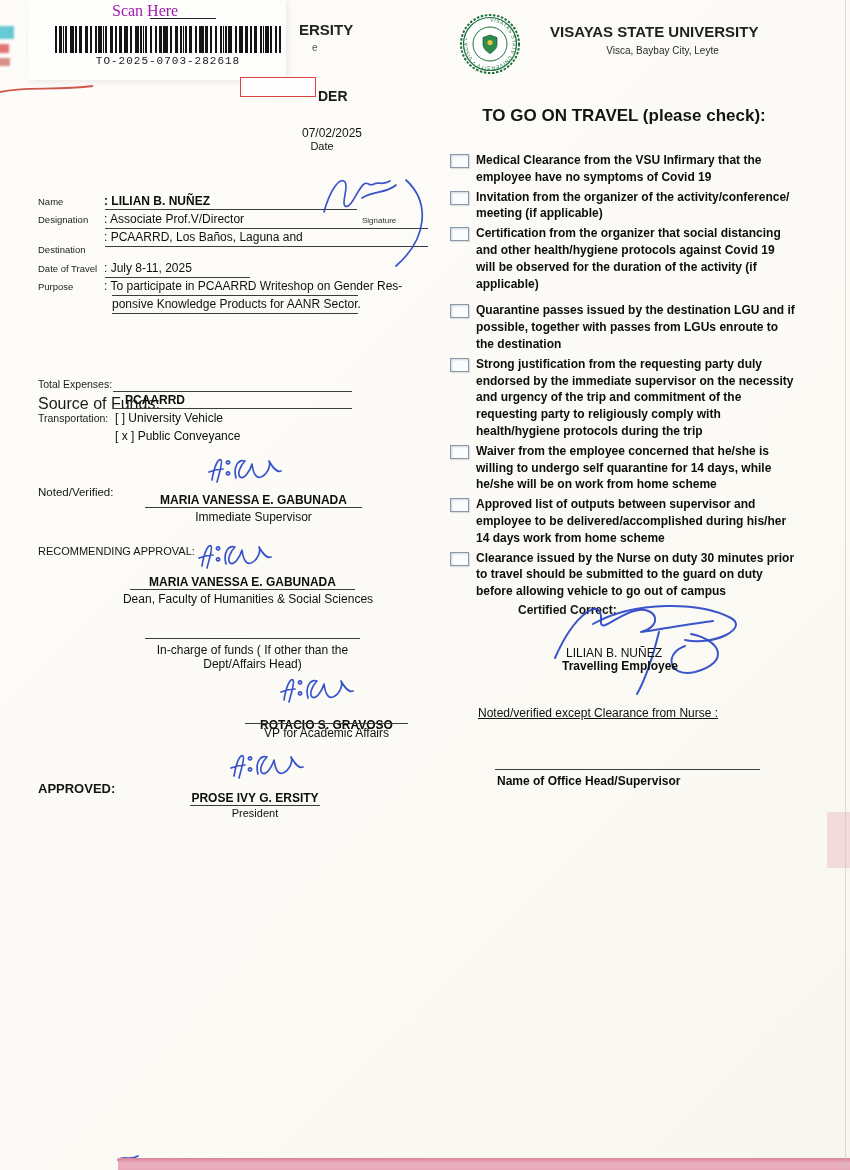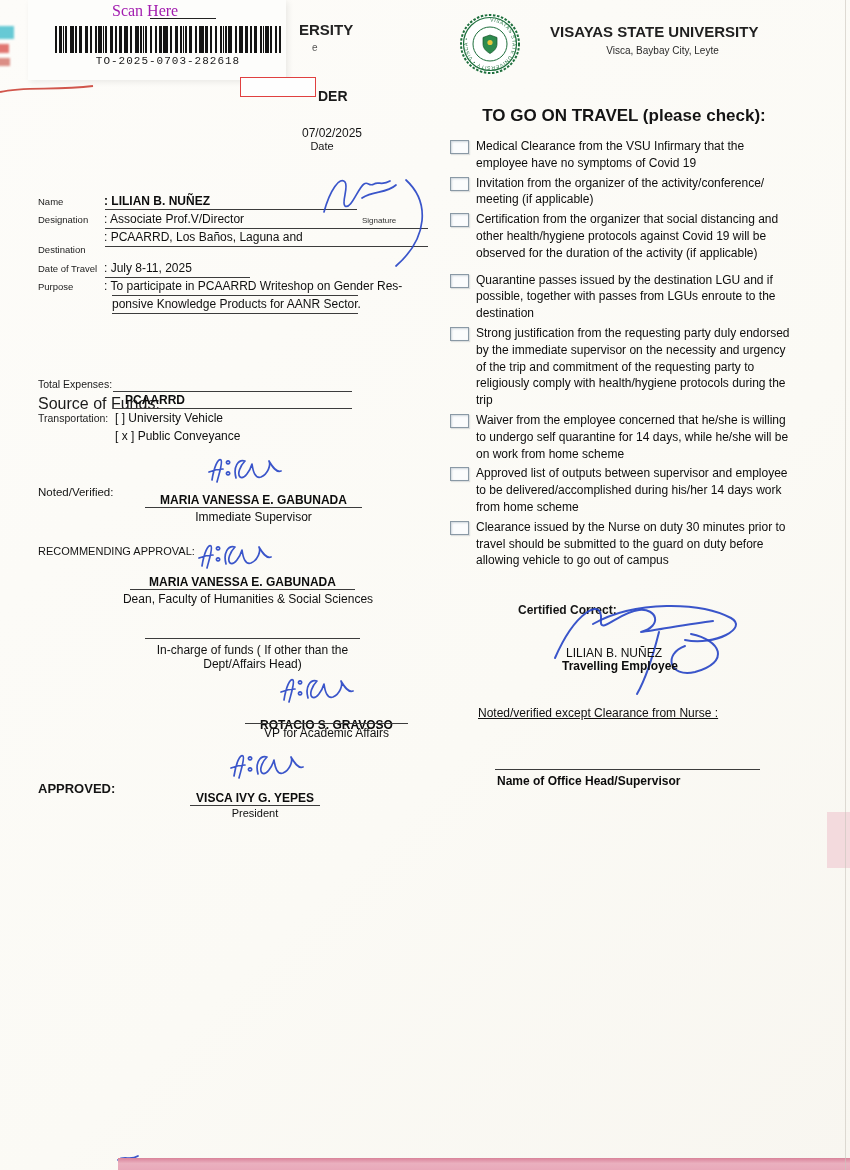--- a/index.html
+++ b/index.html
@@ -20,21 +20,21 @@
   
   .sticker{position:absolute;left:28px;top:0;width:258px;height:80px;background:#fdfdfb;box-shadow:2px 2px 6px rgba(0,0,0,.08);}
   .scanhere{position:absolute;left:84px;top:2px;font-family:"Liberation Serif",serif;font-size:16px;color:#a21caf;}
   .barcode{position:absolute;left:27px;top:26px;width:226px;height:27px;background-color:#fff;
     background:
       repeating-linear-gradient(90deg,#141414 0 2px,transparent 2px 5px),
       repeating-linear-gradient(90deg,#141414 0 1px,transparent 1px 8px),
       repeating-linear-gradient(90deg,transparent 0 4px,#141414 4px 6px,transparent 6px 13px);}
   .bcnum{position:absolute;left:27px;top:55px;width:226px;text-align:center;font-family:"Liberation Mono",monospace;font-size:11px;letter-spacing:1px;color:#1a1a1a;}
   
-  .chk-wrap{position:absolute;left:450px;top:138px;width:346px;}
+  .chk-wrap{position:absolute;left:450px;top:152px;width:346px;font-weight:bold;}
   .chk-item{display:flex;margin-bottom:3px;}
   .chk-box{width:17px;height:12px;flex:0 0 17px;margin:2px 7px 0 0;border:1px solid #8a99a5;background:#fbfcfd;
     box-shadow:inset 1px 1px 2px rgba(120,140,160,.35),1px 1px 1px rgba(150,160,170,.3);}
   .chk-text{font-size:12px;line-height:16.8px;color:#0d0d0d;width:320px;}
   
   .smudge{position:absolute;filter:blur(1px);opacity:.75;}
   .strip{position:absolute;left:118px;right:0;top:1158px;height:12px;background:linear-gradient(180deg,#d9839a 0%,#eab0bf 45%,#e8a9ba 100%);}
   .side-tab{position:absolute;left:827px;top:812px;width:23px;height:56px;background:#f3dadd;}
   .edge-line{position:absolute;left:845px;top:0;width:1px;height:1170px;background:#c9c4bc;opacity:.6;}
 </style>
@@ -122,21 +122,21 @@
     <path d="M12,28 C14,15 18,6 21,8 C23,10 19,22 17,30 M9,20 C14,18 19,17 23,17 M28,12 a1.6,1.6 0 1,1 .1,0 M28,23 a1.6,1.6 0 1,1 .1,0 M36,26 C33,15 38,7 45,9 C40,14 37,22 40,25 C44,28 50,19 52,12 C53,19 55,27 61,25 C68,22 71,13 69,9 C72,14 76,21 81,19"></path>
   </svg>
   <div class="abs valb cen" style="left:245px;top:718px;width:163px;">ROTACIO S. GRAVOSO</div>
   <i class="ln" style="left:245px;top:723px;width:163px;"></i>
   <div class="abs val cen" style="left:245px;top:726px;width:163px;">VP for Academic Affairs</div>
 
   <div class="abs" style="left:38px;top:781px;font-size:13px;font-weight:bold;">APPROVED:</div>
   <svg class="abs sig" style="left:222px;top:748px;" width="84" height="42" viewBox="0 0 84 42">
     <path d="M12,28 C14,15 18,6 21,8 C23,10 19,22 17,30 M9,20 C14,18 19,17 23,17 M28,12 a1.6,1.6 0 1,1 .1,0 M28,23 a1.6,1.6 0 1,1 .1,0 M36,26 C33,15 38,7 45,9 C40,14 37,22 40,25 C44,28 50,19 52,12 C53,19 55,27 61,25 C68,22 71,13 69,9 C72,14 76,21 81,19"></path>
   </svg>
-  <div class="abs valb cen" style="left:190px;top:791px;width:130px;">VISCA IVY G. YEPES</div>
+  <div class="abs valb cen" style="left:190px;top:791px;width:130px;">PROSE IVY G. ERSITY</div>
   <i class="ln" style="left:190px;top:805px;width:130px;"></i>
   <div class="abs val cen" style="left:190px;top:807px;width:130px;font-size:11px;">President</div>
 
   <svg class="abs sig" style="left:318px;top:170px;" width="82" height="52" viewBox="0 0 82 52">
     <path d="M6,42 C12,20 22,6 27,12 C31,17 23,33 27,36 C33,40 40,18 46,14 C50,11 51,17 56,14 C60,11 64,16 72,11 M44,28 C56,20 68,24 78,15"></path>
   </svg>
   <svg class="abs sig" style="left:390px;top:176px;" width="46" height="96" viewBox="0 0 46 96">
     <path d="M16,4 C40,26 38,62 6,90"></path>
   </svg>
 

